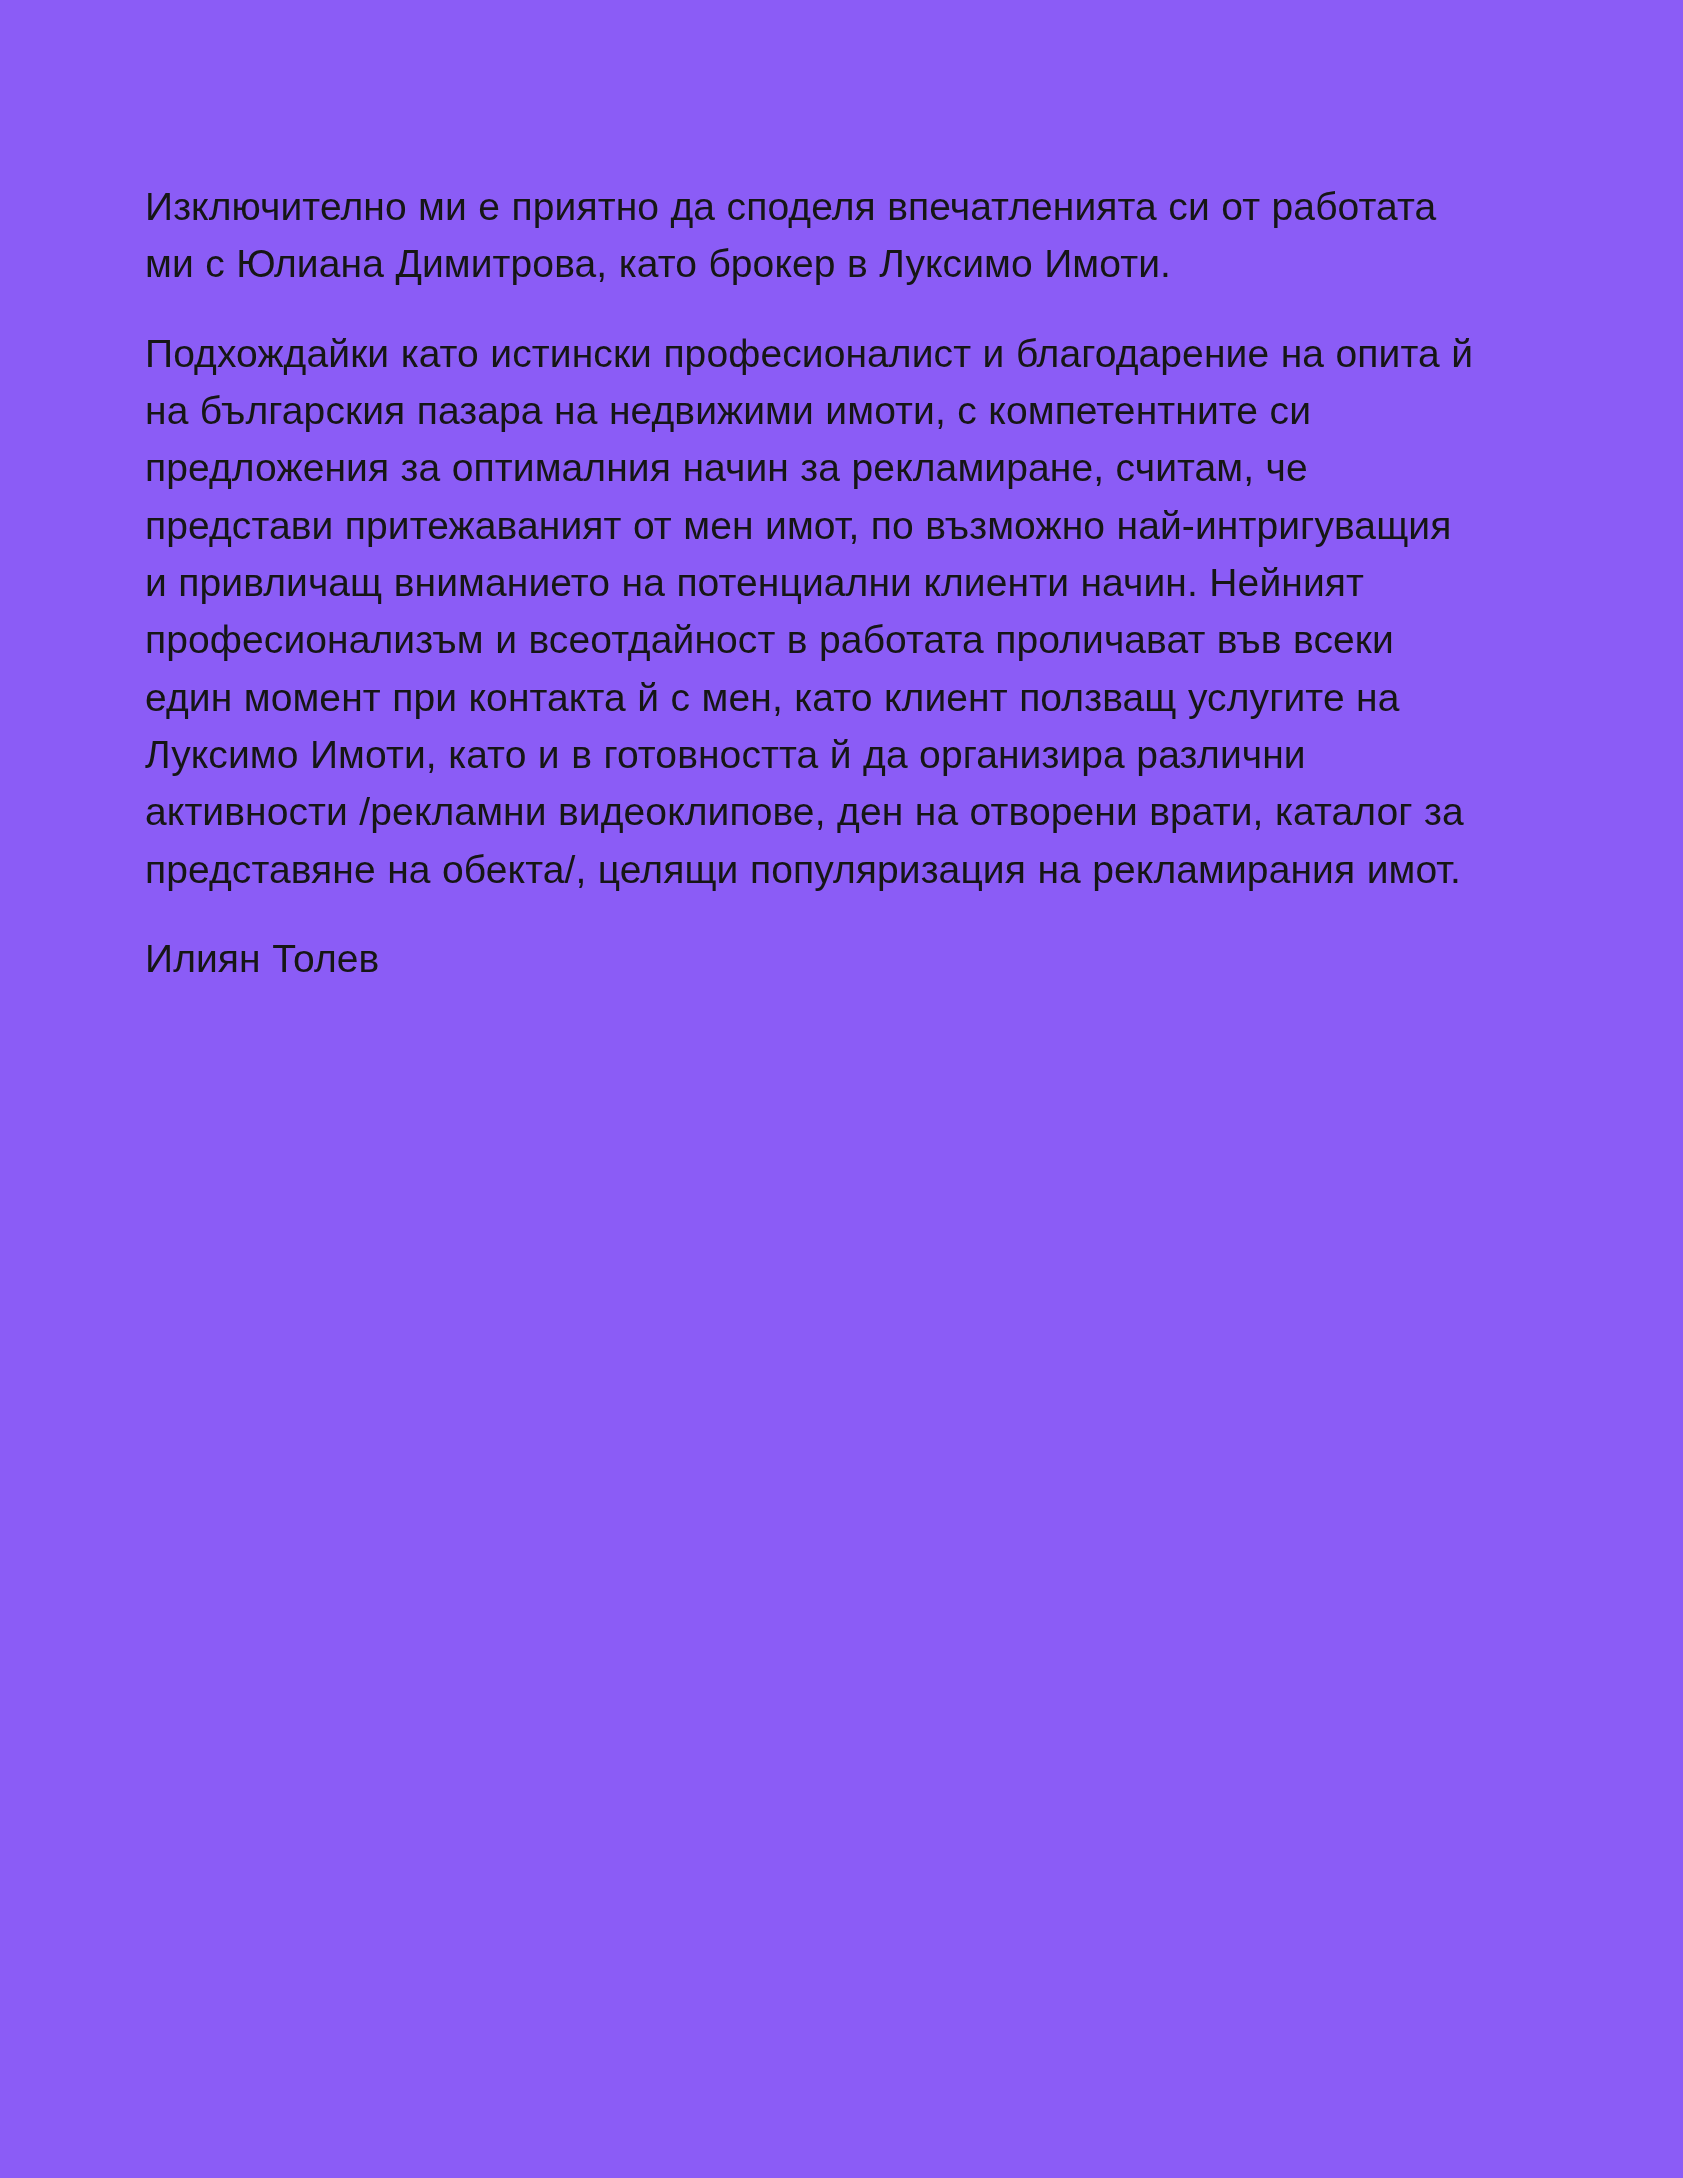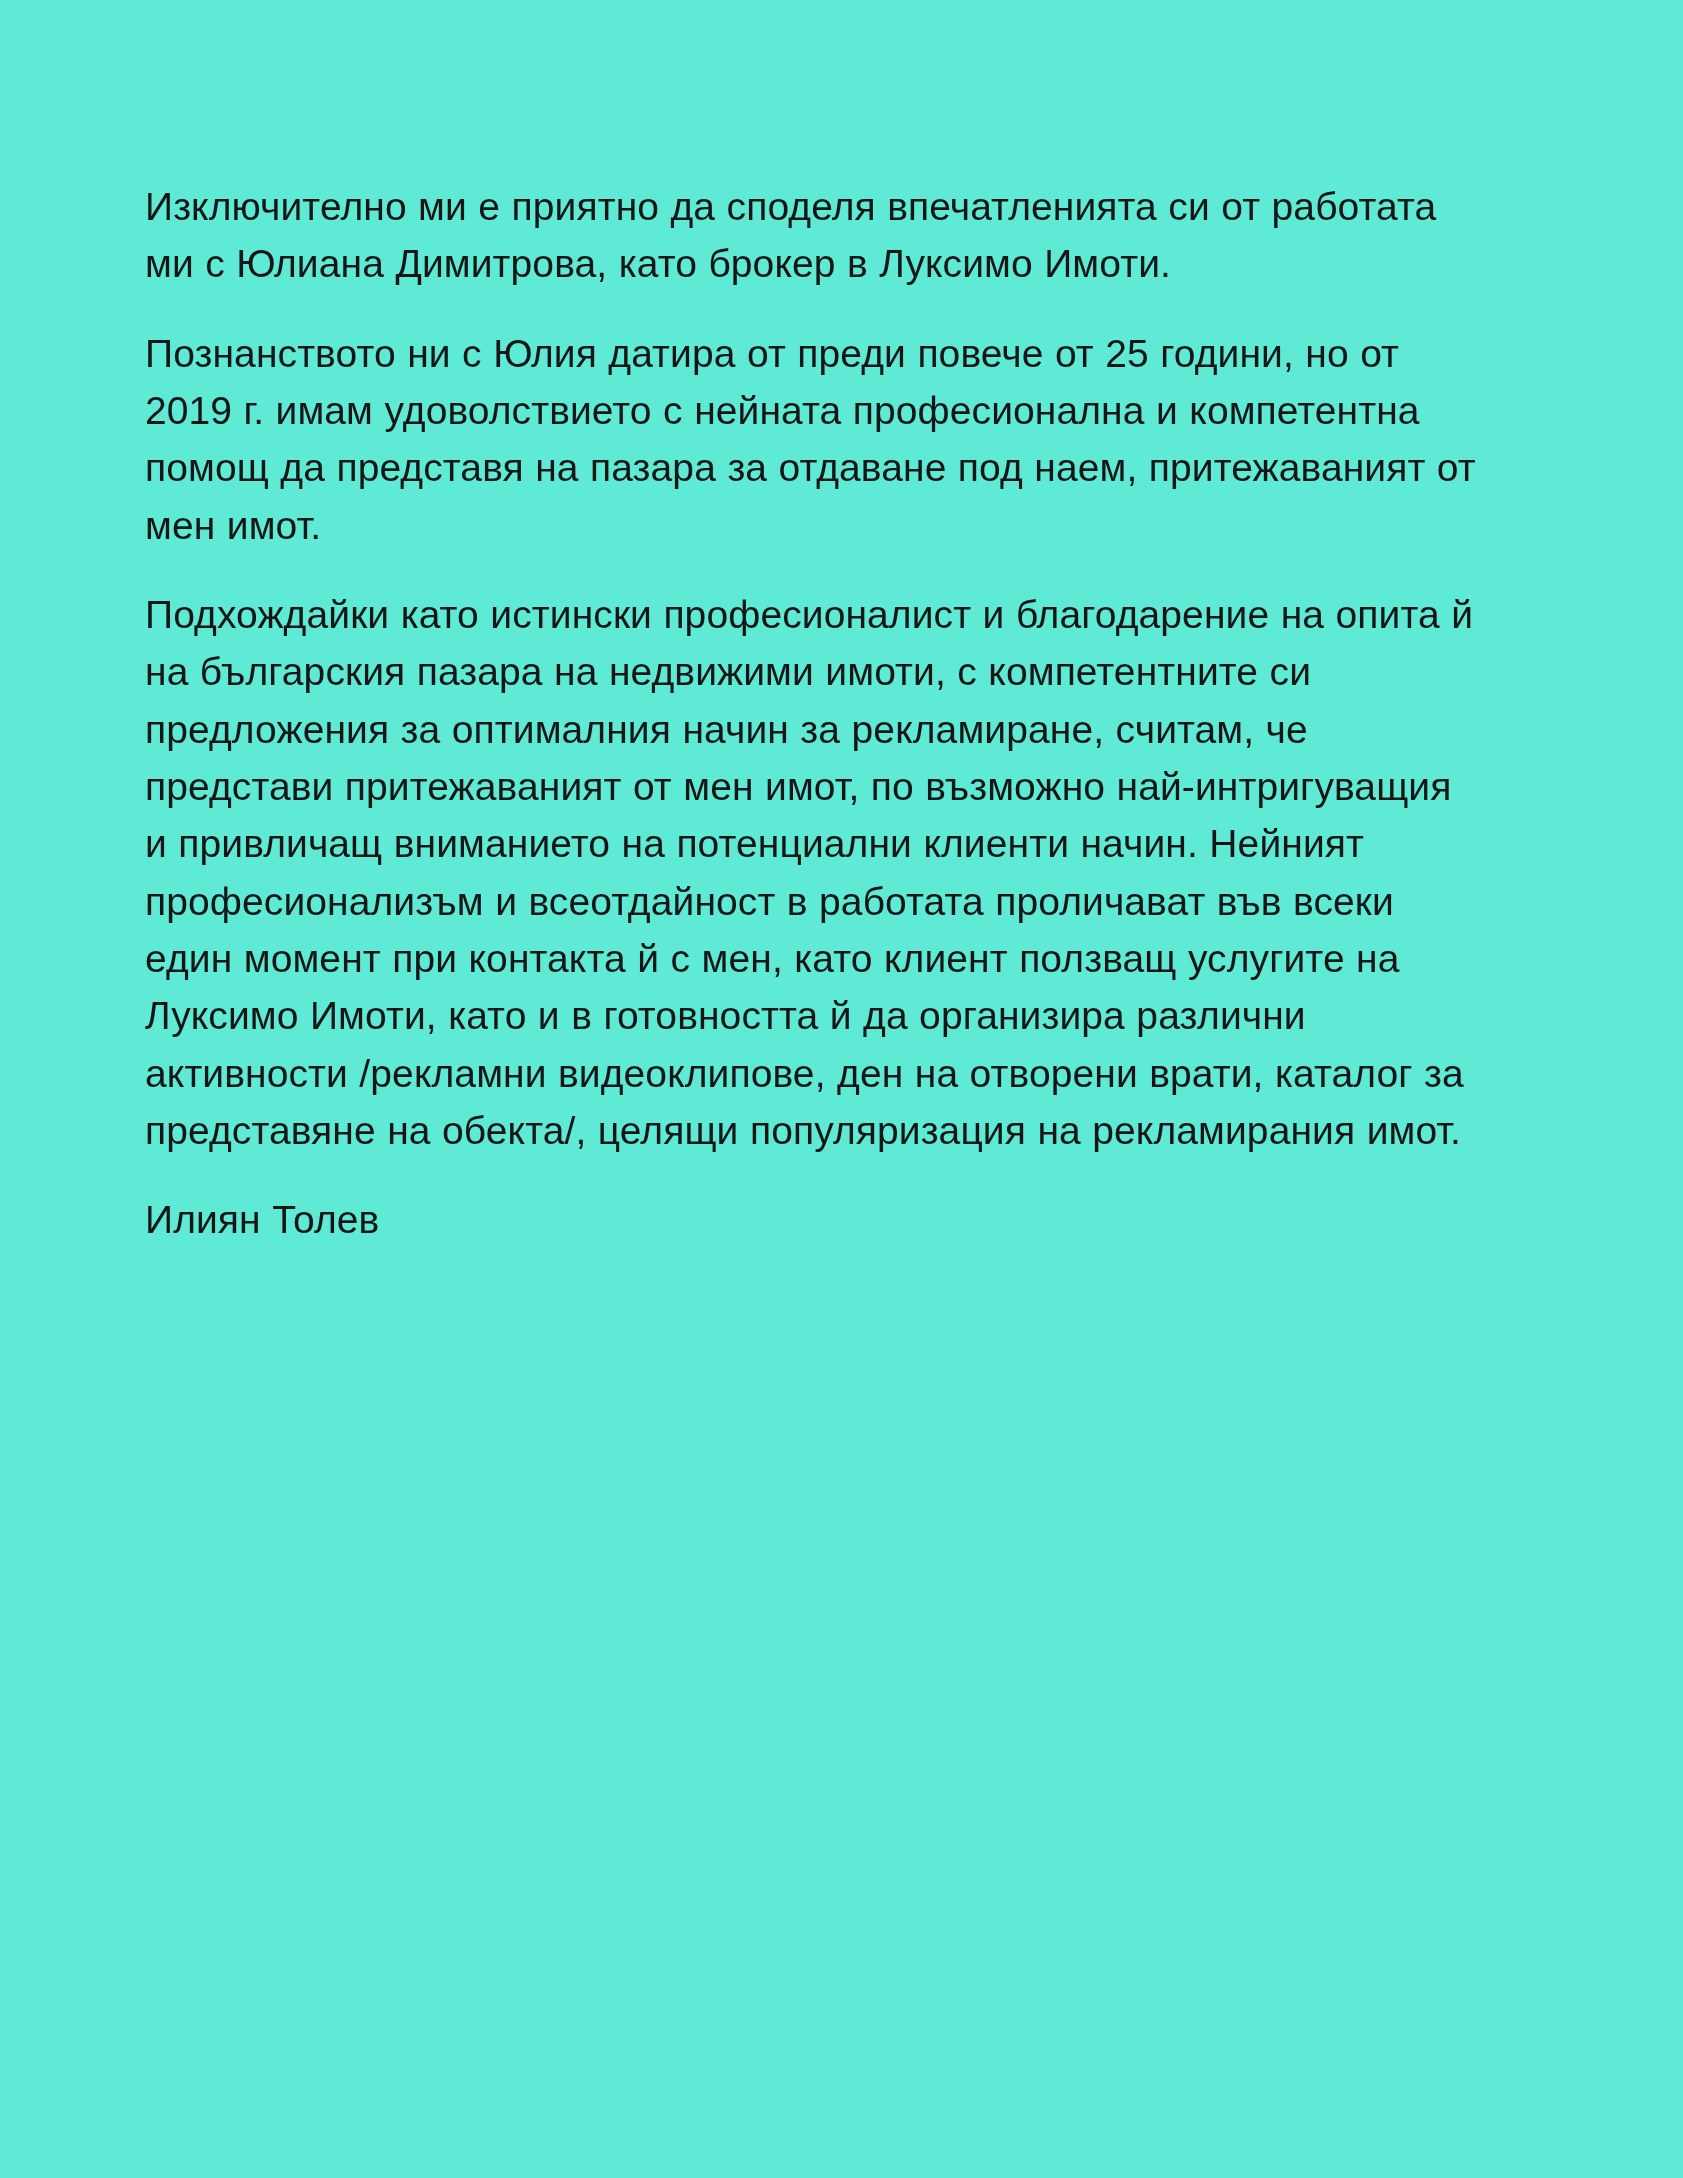--- a/index.html
+++ b/index.html
@@ -11,36 +11,35 @@
     width: 1683px;
     height: 2178px;
     font-family: "Liberation Sans", sans-serif;
     overflow: hidden;
   }
   .page {
     box-sizing: border-box;
     width: 1683px;
     height: 2178px;
     padding: 178px 203px 0 145px;
-    background: #5eead4;
+    background: #8b5cf6;
   }
   .para {
     margin: 0 0 32px 0;
     font-size: 39px;
     line-height: 1.47;
     color: #161616;
     letter-spacing: 0.1px;
     word-spacing: 0.5px;
   }
   .para:last-child {
     margin-bottom: 0;
   }
 </style>
 </head>
 <body>
 
 <div class="page">
   <p class="para">Изключително ми е приятно да споделя впечатленията си от работата ми с Юлиана Димитрова, като брокер в Луксимо Имоти.</p>
-  <p class="para">Познанството ни с Юлия датира от преди повече от 25 години, но от 2019 г. имам удоволствието с нейната професионална и компетентна помощ да представя на пазара за отдаване под наем, притежаваният от мен имот.</p>
   <p class="para">Подхождайки като истински професионалист и благодарение на опита й на българския пазара на недвижими имоти, с компетентните си предложения за оптималния начин за рекламиране, считам, че представи притежаваният от мен имот, по възможно най-интригуващия и привличащ вниманието на потенциални клиенти начин. Нейният професионализъм и всеотдайност в работата проличават във всеки един момент при контакта й с мен, като клиент ползващ услугите на Луксимо Имоти, като и в готовността й да организира различни активности /рекламни видеоклипове, ден на отворени врати, каталог за представяне на обекта/, целящи популяризация на рекламирания имот.</p>
   <p class="para">Илиян Толев</p>
 </div>
 
 
 </body></html>

